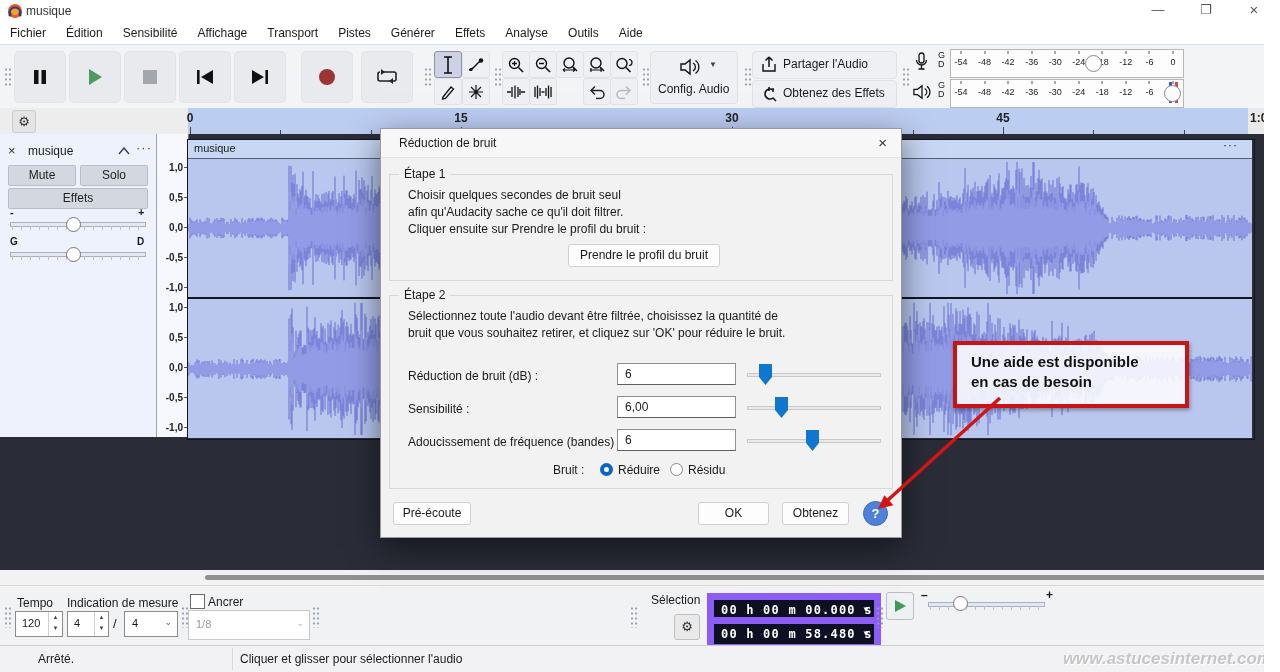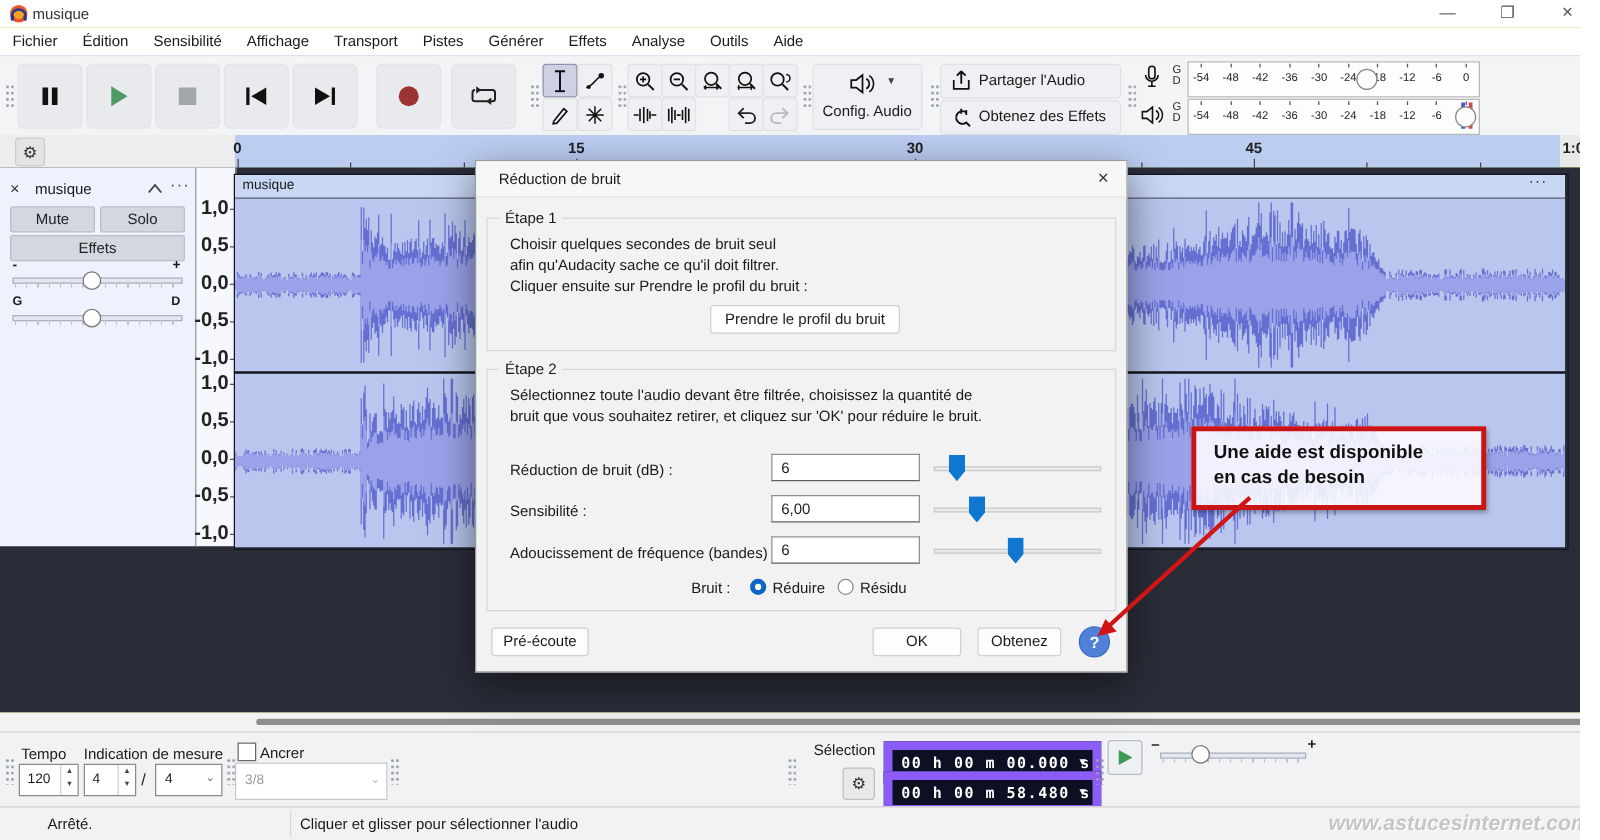--- a/index.html
+++ b/index.html
@@ -31,21 +31,21 @@
   .tl-label{position:absolute;top:3px;font-size:12px;font-weight:600;color:#222;transform:translateX(-50%);}
   .tl-tick{position:absolute;bottom:0;width:1px;background:#444;}
   
   .trackarea{position:absolute;left:0;top:134px;width:1280px;height:436px;background:#2a2c38;}
   .tpanel{position:absolute;left:0;top:0;width:156px;height:303px;background:#eef2fc;border-right:1px solid #9aa0ad;}
   .tpbtn{position:absolute;height:19px;background:#d3d7e0;border:1px solid #b9bdc8;border-radius:2px;font-size:12px;text-align:center;line-height:18px;color:#222;}
   .sliderline{position:absolute;height:3px;background:#e3e7f0;border:1px solid #aab0bf;}
   .sliderticks{position:absolute;height:4px;background-image:repeating-linear-gradient(90deg,#b9c1d4 0 1px,transparent 1px 9px);}
   .sthumb{position:absolute;width:13px;height:13px;border-radius:50%;background:#ffffff;border:1.5px solid #777;}
   .ampruler{position:absolute;left:157px;top:0;width:31px;height:303px;background:#f6f8fe;border-right:1px solid #777;}
-  .amp-label{position:absolute;right:5px;font-size:16px;font-weight:bold;color:#222;transform:translateY(-50%);}
+  .amp-label{position:absolute;right:5px;font-size:10px;font-weight:bold;color:#222;transform:translateY(-50%);}
   .amp-tick{position:absolute;right:0;width:4px;height:1px;background:#555;}
   .clipwrap{position:absolute;left:187px;top:5px;width:1066px;height:299px;border:1px solid #14161f;}
   .vscroll{position:absolute;left:1264px;top:0;width:16px;height:436px;background:#f0f0f0;border-left:1px solid #cfcfcf;}
   .vthumb{position:absolute;left:3px;top:4px;width:9px;height:340px;background:#c2c2c6;border-radius:4px;}
   .hscroll{position:absolute;left:0;top:570px;width:1280px;height:15px;background:#f2f2f2;}
   .hthumb{position:absolute;left:205px;top:5px;width:1070px;height:5px;background:#8f8f8f;border-radius:3px;}
   
   .dialog{position:absolute;left:380px;top:128px;width:520px;height:408px;background:#f2f2f2;border:1px solid #9a9a9a;box-shadow:0 10px 30px rgba(0,0,0,0.5);z-index:50;font-size:12px;}
   .dlg-title{position:absolute;left:0;top:0;width:100%;height:28px;background:#f7f7f7;border-bottom:1px solid #e3e3e3;}
   .group{position:absolute;border:1px solid #d8d8d8;}
@@ -451,21 +451,21 @@
     </div>
     <span class="blbl" style="left:113px;top:30px;font-size:13px;">/</span>
     <div class="drop" style="left:124px;top:25px;width:52px;">
       <span class="dv">4</span>
       <span class="caret">⌄</span>
     </div>
     <div class="grip" style="left:181px;top:20px;height:22px;"></div>
     <div class="abs" style="left:190px;top:8px;width:13px;height:13px;background:#fff;border:1px solid #6a6a6a;"></div>
     <span class="blbl" style="left:208px;top:9px;">Ancrer</span>
     <div class="drop" style="left:188px;top:24px;width:120px;height:28px;border-color:#c8c8c8;">
-      <span class="dv" style="top:7px;color:#9a9a9a;">3/8</span>
+      <span class="dv" style="top:7px;color:#9a9a9a;">1/8</span>
       <span class="caret" style="top:7px;color:#b5b5b5;">⌄</span>
     </div>
     <div class="grip" style="left:312px;top:20px;height:22px;"></div>
 
     <div class="grip" style="left:630px;top:20px;height:22px;"></div>
     <span class="blbl" style="left:651px;top:7px;">Sélection</span>
     <div class="abs" style="left:674px;top:28px;width:24px;height:24px;background:#e9e9e9;border:1px solid #c0c0c0;border-radius:3px;text-align:center;line-height:23px;font-size:13px;color:#333;"><span>⚙</span></div>
     <div class="tsel" style="left:707px;top:7px;">
       <span class="tv">00 h 00 m 00.000 s</span>
       <span class="caret">▼</span>

